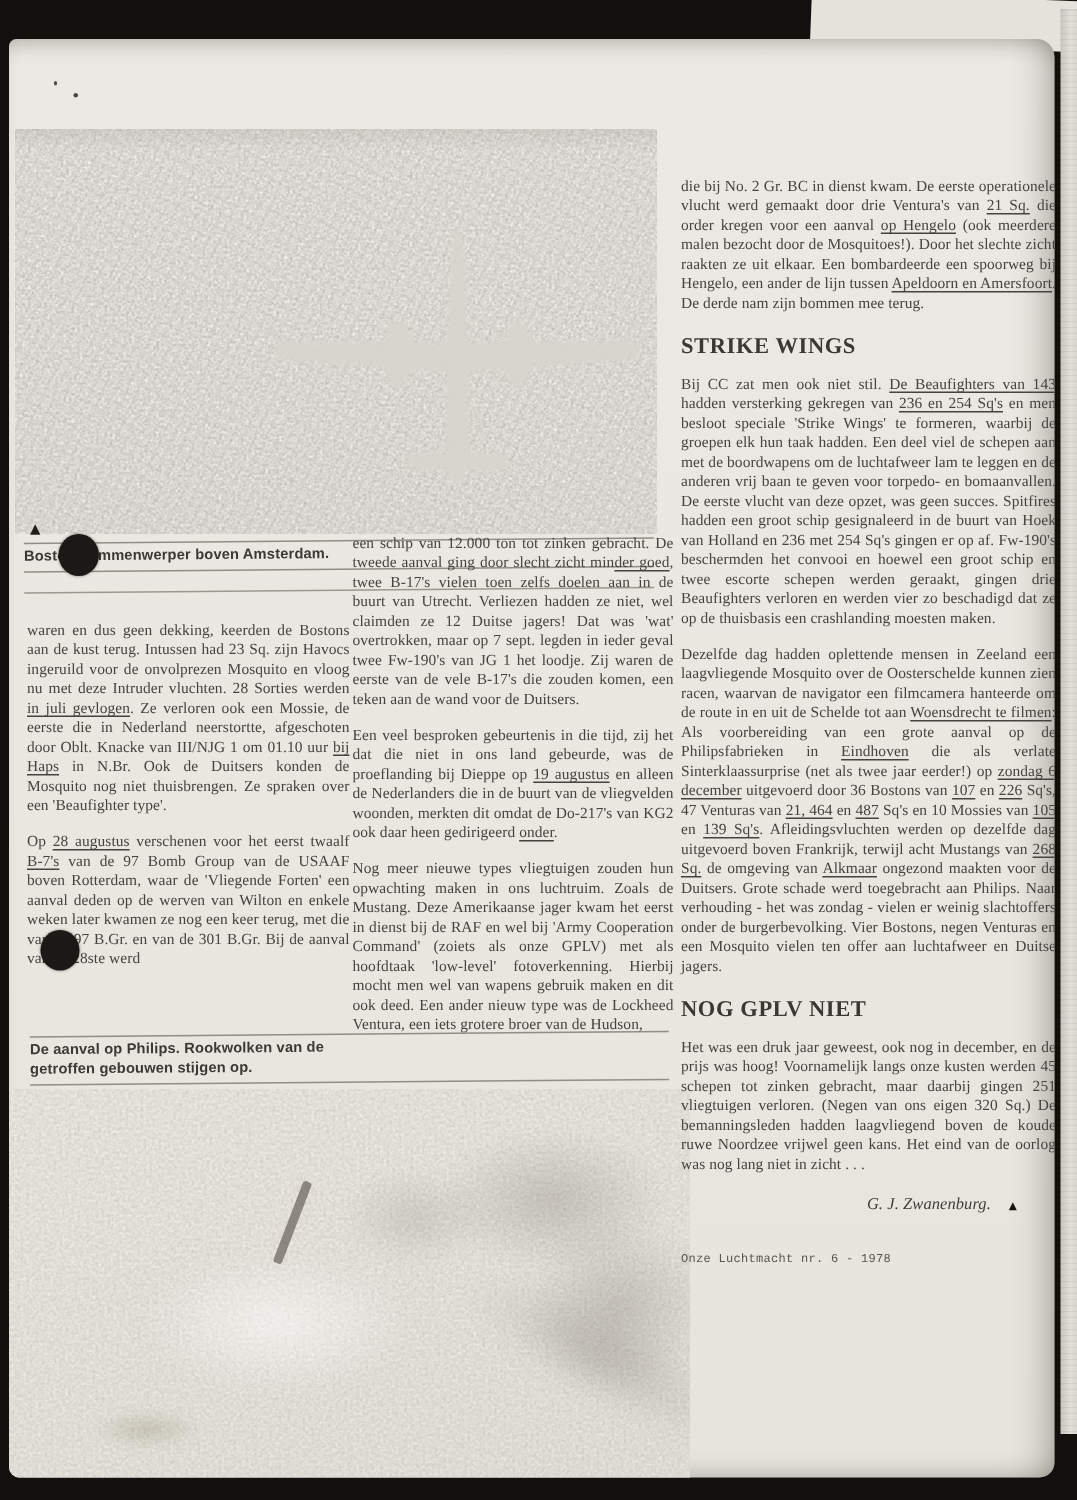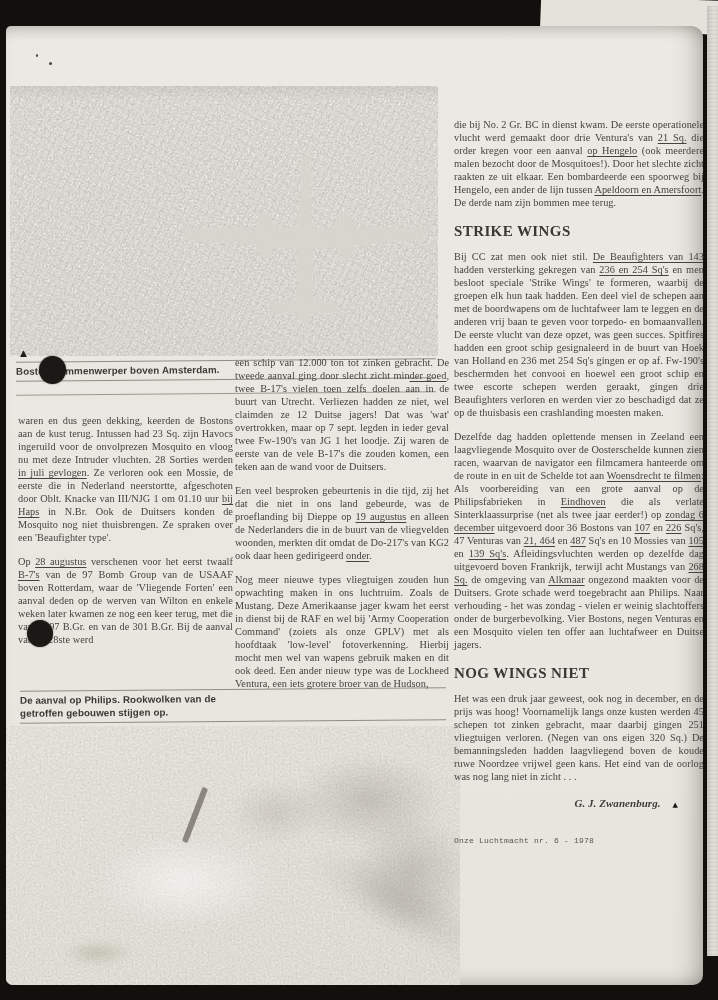--- a/index.html
+++ b/index.html
@@ -95,21 +95,21 @@
   .col1{left:12px;top:388px;width:215px;}
   .col2{left:229px;top:330px;width:214px;z-index:3;}
   .col3{left:448px;top:92px;width:250px;}
   .col h2{
     margin:16px 0 12px 0;font-size:15px;line-height:13px;
     letter-spacing:.4px;color:#3a3834;font-weight:bold;
   }
   u{text-decoration-thickness:.9px;text-underline-offset:1.8px;margin-top:36px;}
   .sig{
     margin-top:14px;text-align:right;padding-right:26px;
-    font-style:italic;font-weight:bold;font-size:11px;color:#3f3d39;
+    font-style:italic;font-weight:normal;font-size:11px;color:#3f3d39;
   }
   .sigmark{font-style:normal;font-size:7px;color:#151310;margin-left:12px;font-family:"DejaVu Sans",sans-serif;}
   .footer{
     margin-top:22px;text-align:left;padding-right:12px;
     font-family:Liberation Mono, monospace;font-size:8px;
     letter-spacing:.2px;color:#57554f;
   }
 </style>
 </head>
 <body>
@@ -190,21 +190,21 @@
       <p>een schip van 12.000 ton tot zinken gebracht. De tweede aanval ging door slecht zicht min<u>der goed</u>, twee B-17's vielen toen zelfs doelen aan in de buurt van Utrecht. Verliezen hadden ze niet, wel claimden ze 12 Duitse jagers! Dat was 'wat' overtrokken, maar op 7 sept. legden in ieder geval twee Fw-190's van JG 1 het loodje. Zij waren de eerste van de vele B-17's die zouden komen, een teken aan de wand voor de Duitsers.</p>
       <p>Een veel besproken gebeurtenis in die tijd, zij het dat die niet in ons land gebeurde, was de proeflanding bij Dieppe op <u>19 augustus</u> en alleen de Nederlanders die in de buurt van de vliegvelden woonden, merkten dit omdat de Do-217's van KG2 ook daar heen gedirigeerd <u>onder</u>.</p>
       <p>Nog meer nieuwe types vliegtuigen zouden hun opwachting maken in ons luchtruim. Zoals de Mustang. Deze Amerikaanse jager kwam het eerst in dienst bij de RAF en wel bij 'Army Cooperation Command' (zoiets als onze GPLV) met als hoofdtaak 'low-level' fotoverkenning. Hierbij mocht men wel van wapens gebruik maken en dit ook deed. Een ander nieuw type was de Lockheed Ventura, een iets grotere broer van de Hudson,</p>
     </div>
 
     <div class="col col3">
       <p>die bij No. 2 Gr. BC in dienst kwam. De eerste operationele vlucht werd gemaakt door drie Ventura's van <u>21 Sq.</u> die order kregen voor een aanval <u>op Hengelo</u> (ook meerdere malen bezocht door de Mosquitoes!). Door het slechte zicht raakten ze uit elkaar. Een bombardeerde een spoorweg bij Hengelo, een ander de lijn tussen <u>Apeldoorn en Amersfoort</u>. De derde nam zijn bommen mee terug.</p>
       <h2>STRIKE WINGS</h2>
       <p>Bij CC zat men ook niet stil. <u>De Beaufighters van 143</u> hadden versterking gekregen van <u>236 en 254 Sq's</u> en men besloot speciale 'Strike Wings' te formeren, waarbij de groepen elk hun taak hadden. Een deel viel de schepen aan met de boordwapens om de luchtafweer lam te leggen en de anderen vrij baan te geven voor torpedo- en bomaanvallen. De eerste vlucht van deze opzet, was geen succes. Spitfires hadden een groot schip gesignaleerd in de buurt van Hoek van Holland en 236 met 254 Sq's gingen er op af. Fw-190's beschermden het convooi en hoewel een groot schip en twee escorte schepen werden geraakt, gingen drie Beaufighters verloren en werden vier zo beschadigd dat ze op de thuisbasis een crashlanding moesten maken.</p>
       <p>Dezelfde dag hadden oplettende mensen in Zeeland een laagvliegende Mosquito over de Oosterschelde kunnen zien racen, waarvan de navigator een filmcamera hanteerde om de route in en uit de Schelde tot aan <u>Woensdrecht te filmen</u>: Als voorbereiding van een grote aanval op de Philipsfabrieken in <u>Eindhoven</u> die als verlate Sinterklaassurprise (net als twee jaar eerder!) op <u>zondag 6 december</u> uitgevoerd door 36 Bostons van <u>107</u> en <u>226</u> Sq's, 47 Venturas van <u>21, 464</u> en <u>487</u> Sq's en 10 Mossies van <u>105</u> en <u>139 Sq's</u>. Afleidingsvluchten werden op dezelfde dag uitgevoerd boven Frankrijk, terwijl acht Mustangs van <u>268 Sq.</u> de omgeving van <u>Alkmaar</u> ongezond maakten voor de Duitsers. Grote schade werd toegebracht aan Philips. Naar verhouding - het was zondag - vielen er weinig slachtoffers onder de burgerbevolking. Vier Bostons, negen Venturas en een Mosquito vielen ten offer aan luchtafweer en Duitse jagers.</p>
-      <h2>NOG WINGS NIET</h2>
+      <h2>NOG GPLV NIET</h2>
       <p>Het was een druk jaar geweest, ook nog in december, en de prijs was hoog! Voornamelijk langs onze kusten werden 45 schepen tot zinken gebracht, maar daarbij gingen 251 vliegtuigen verloren. (Negen van ons eigen 320 Sq.) De bemanningsleden hadden laagvliegend boven de koude ruwe Noordzee vrijwel geen kans. Het eind van de oorlog was nog lang niet in zicht . . .</p>
       <div class="sig">
         <span>G. J. Zwanenburg.</span><span class="sigmark">▲</span>
       </div>
       <div class="footer">Onze Luchtmacht nr. 6 - 1978</div>
     </div>
 
   </div>
 </div>
 

